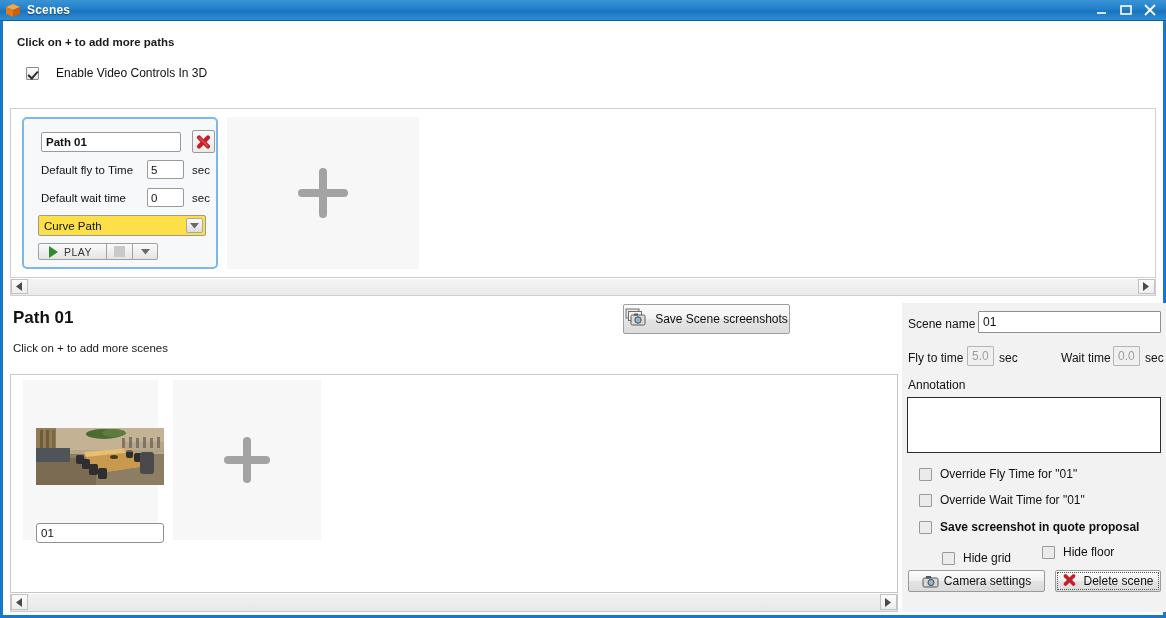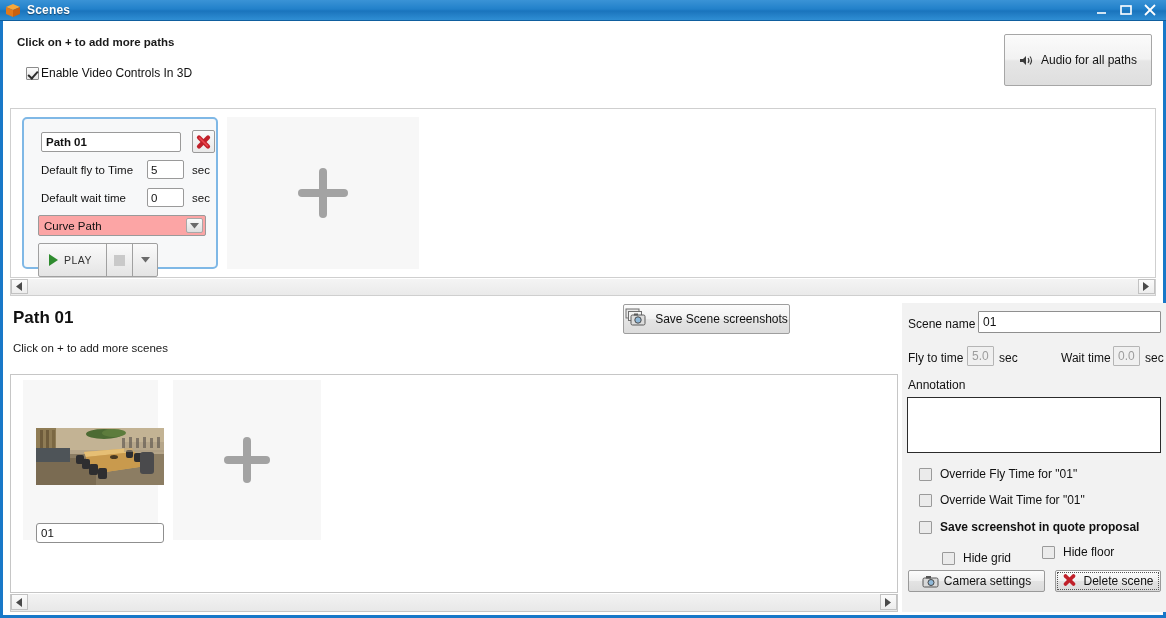--- a/index.html
+++ b/index.html
@@ -49,21 +49,21 @@
   .cbox {
     width: 13px; height: 13px; border: 1px solid #8b8b8b;
     background: linear-gradient(to bottom, #fcfcfc, #e6e6e6);
     position: relative; flex: none; border-radius: 1px;
   }
   .cbox.checked::after {
     content: ""; position: absolute; left: 3px; top: 1px;
     width: 4px; height: 8px; border: solid #2b2b2b;
     border-width: 0 2px 2px 0; transform: rotate(42deg);
   }
-  .chk-label { margin-left: 2px; font-size: 12px; color: #111; }
+  .chk-label { margin-left: 17px; font-size: 12px; color: #111; }
 
   .audio-btn {
     position: absolute; right: 11px; top: 13px; width: 148px; height: 52px;
     background: linear-gradient(to bottom, #fbfbfb 0%, #f2f2f2 48%, #e6e6e6 52%, #dedede 100%);
     border: 1px solid #a6a6a6; border-radius: 2px;
     display: flex; align-items: center; justify-content: center; gap: 7px;
     font-size: 12px; color: #111; cursor: default;
   }
   .spk { width: 15px; height: 13px; position: relative; flex: none; }
 
@@ -91,31 +91,31 @@
   .pc-row { position: absolute; left: 17px; display: flex; align-items: center; }
   .pc-lbl { font-size: 11.5px; color: #111; }
   .pc-num {
     width: 37px; height: 19px; border: 1px solid #9a9a9a; background: #fff;
     font-family: "Liberation Sans", sans-serif; font-size: 11.5px; color: #111;
     padding: 0 3px; border-radius: 2px; outline: none;
   }
   .pc-sec { font-size: 11.5px; color: #111; }
   .pc-select {
     position: absolute; left: 14px; top: 96px; width: 168px; height: 21px;
-    border: 1px solid #9a9a9a; background: #fca5a5; border-radius: 2px;
+    border: 1px solid #9a9a9a; background: #fde047; border-radius: 2px;
     display: flex; align-items: center; font-size: 11.5px; color: #111; padding-left: 5px;
   }
   .pc-select .arrowbox {
     position: absolute; right: 2px; top: 2px; width: 17px; height: 15px;
     background: linear-gradient(to bottom, #fafafa, #dedede);
     border: 1px solid #a8a8a8; border-radius: 2px;
     display: flex; align-items: center; justify-content: center;
   }
   .playbar {
-    position: absolute; left: 14px; top: 124px; height: 34px;
+    position: absolute; left: 14px; top: 124px; height: 17px;
     display: flex; border: 1px solid #a0a0a0; border-radius: 2px; overflow: hidden;
     background: linear-gradient(to bottom, #fafafa, #e4e4e4);
   }
   .pb-play {
     width: 68px; display: flex; align-items: center; gap: 6px;
     padding-left: 10px; font-size: 10.5px; color: #333; letter-spacing: .5px;
     border-right: 1px solid #a0a0a0;
   }
   .tri { width: 0; height: 0; border-left: 9px solid #2e8b2e; border-top: 6px solid transparent; border-bottom: 6px solid transparent; flex: none; }
   .pb-stop { width: 26px; border-right: 1px solid #a0a0a0; display: flex; align-items: center; justify-content: center; }
@@ -251,30 +251,20 @@
   </div>
 
   <div class="header">
     <div class="hdr-hint">Click on + to add more paths</div>
 
     <div class="chk-row">
       <div class="cbox checked"></div>
       <div class="chk-label">Enable Video Controls In 3D</div>
     </div>
 
-    <div class="audio-btn">
-      <span class="spk">
-        <svg width="15" height="13" viewBox="0 0 15 13">
-          <polygon points="1,5 4,5 7,2 7,11 4,8 1,8" fill="#3a3a3a"></polygon>
-          <path d="M9,4 Q11,6.5 9,9" stroke="#3a3a3a" stroke-width="1.1" fill="none"></path>
-          <path d="M11,2.5 Q14,6.5 11,10.5" stroke="#3a3a3a" stroke-width="1.1" fill="none"></path>
-        </svg>
-      </span>
-      <span>Audio for all paths</span>
-    </div>
   </div>
 
   <div class="paths-area">
 
     <div class="path-card">
       <input class="pc-name" value="Path 01" style="">
       <div class="pc-del">
         <svg width="17" height="16" viewBox="0 0 17 16">
           <g stroke="#c0202a" stroke-width="4.2" stroke-linecap="round">
             <line x1="4" y1="3.5" x2="13" y2="12.5"></line>

